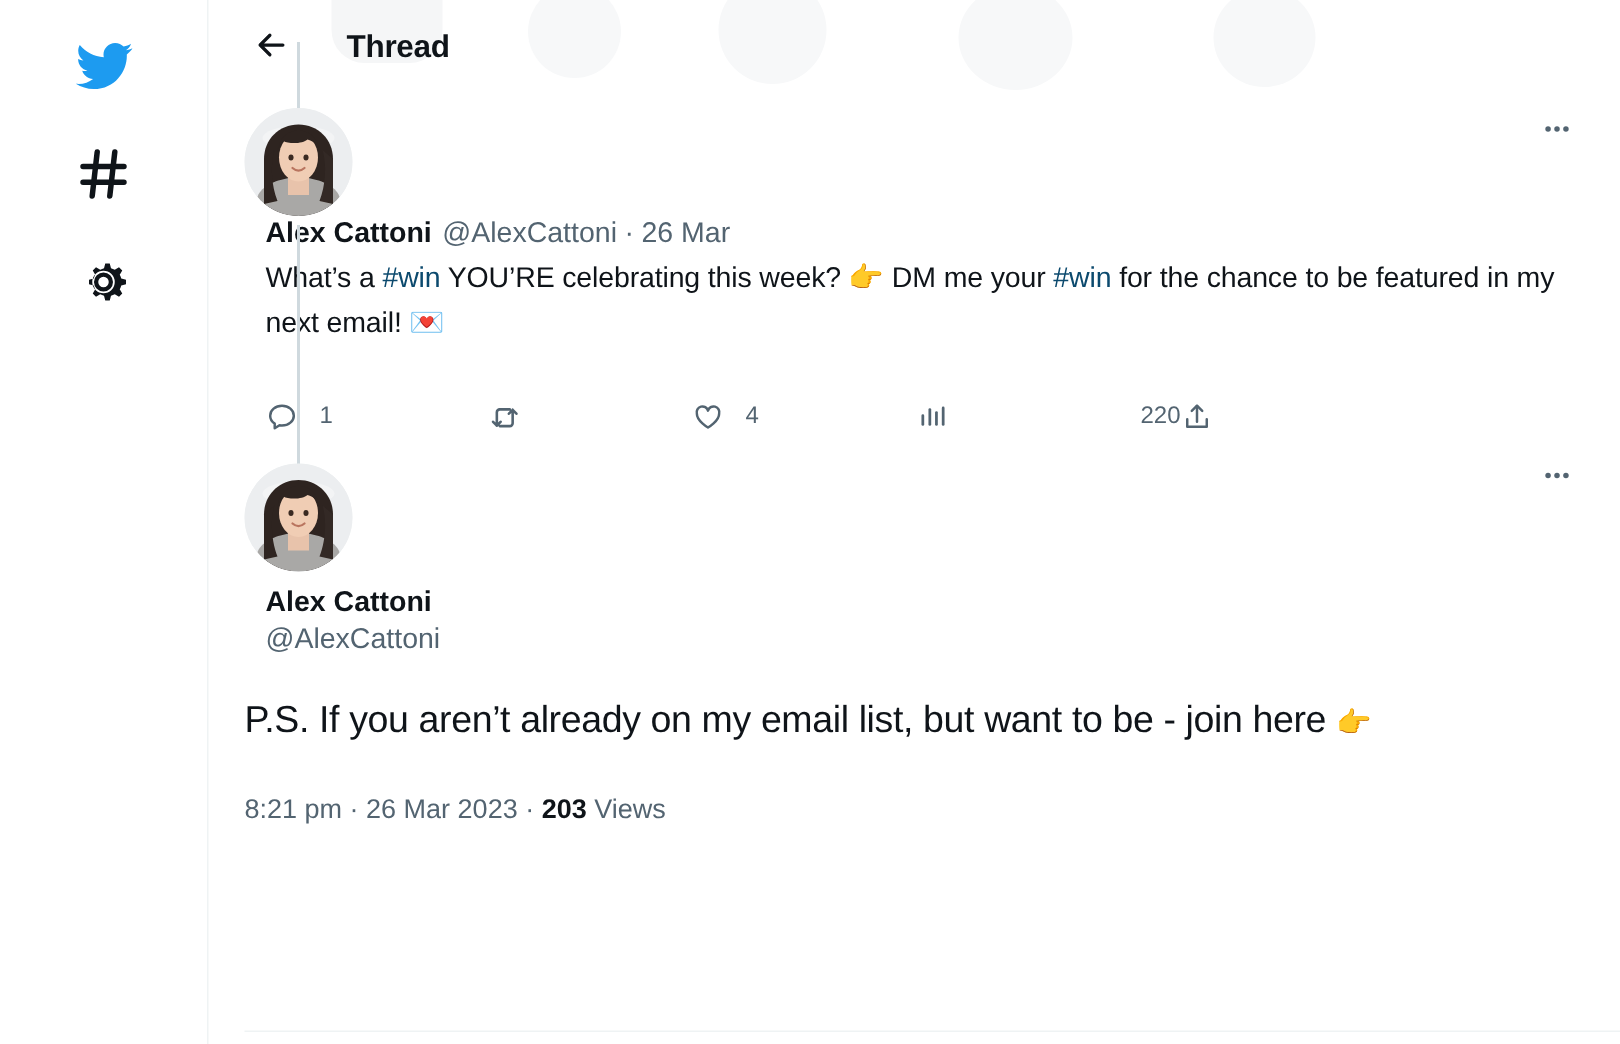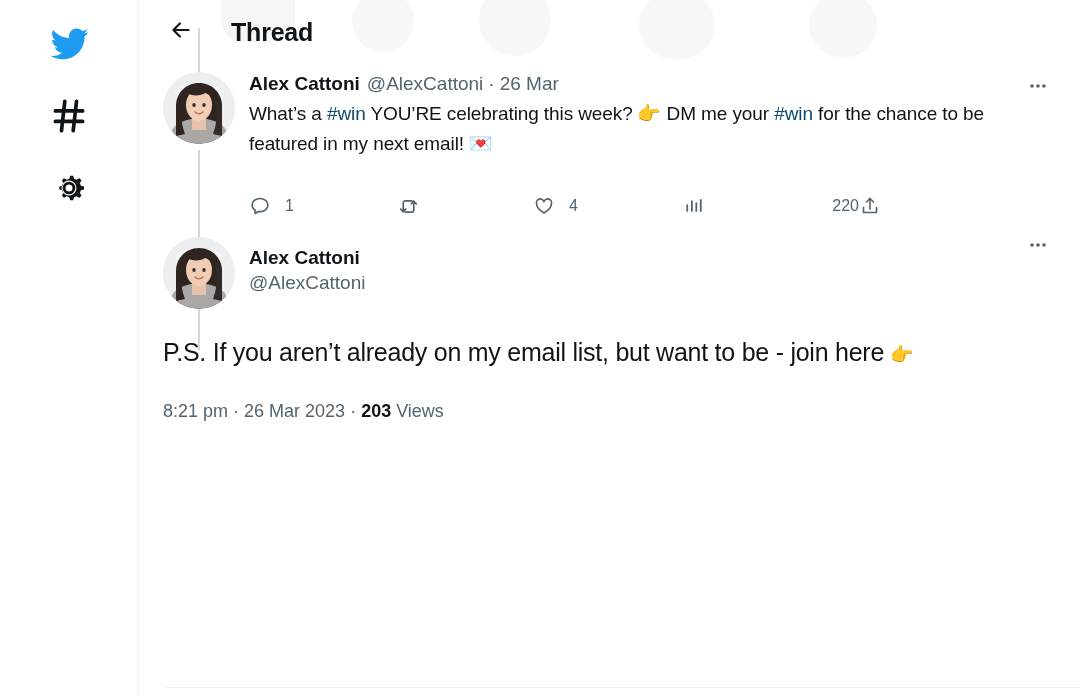--- a/index.html
+++ b/index.html
@@ -91,38 +91,39 @@
     border-radius: 50%;
     display: flex;
     align-items: center;
     justify-content: center;
     background: transparent;
     border: none;
     padding: 0;
     cursor: pointer;
   }
   .header-title {
-    font-size: 25px;
+    font-size: 21px;
     font-weight: bold;
     letter-spacing: -0.2px;
     margin-left: 32px;
     color: #0f1419;
   }
 
   
   .thread {
     position: relative;
     z-index: 2;
   }
 
   .tweet {
     position: relative;
     display: flex;
     padding: 0 24px 0 24px;
     box-sizing: border-box;
+    flex-direction: column;
   }
 
   .gutter {
     position: relative;
     width: 72px;
     flex: 0 0 72px;
   }
   .avatar {
     position: absolute;
     top: 0;
@@ -234,21 +235,21 @@
 
   .focus-text {
     padding: 0 24px;
     margin-top: 22px;
     font-size: 25px;
     line-height: 31px;
     color: #0f1419;
     letter-spacing: -0.25px;
   }
   .focus-text p { margin: 0; }
-  .focus-text .p2 { margin-top: 42px; }
+  .focus-text .p2 { margin-top: 26px; }
 
   .meta {
     padding: 0 24px;
     margin-top: 30px;
     font-size: 18px;
     color: #536471;
     line-height: 22px;
   }
   .meta b { color: #0f1419; font-weight: bold; }
 

